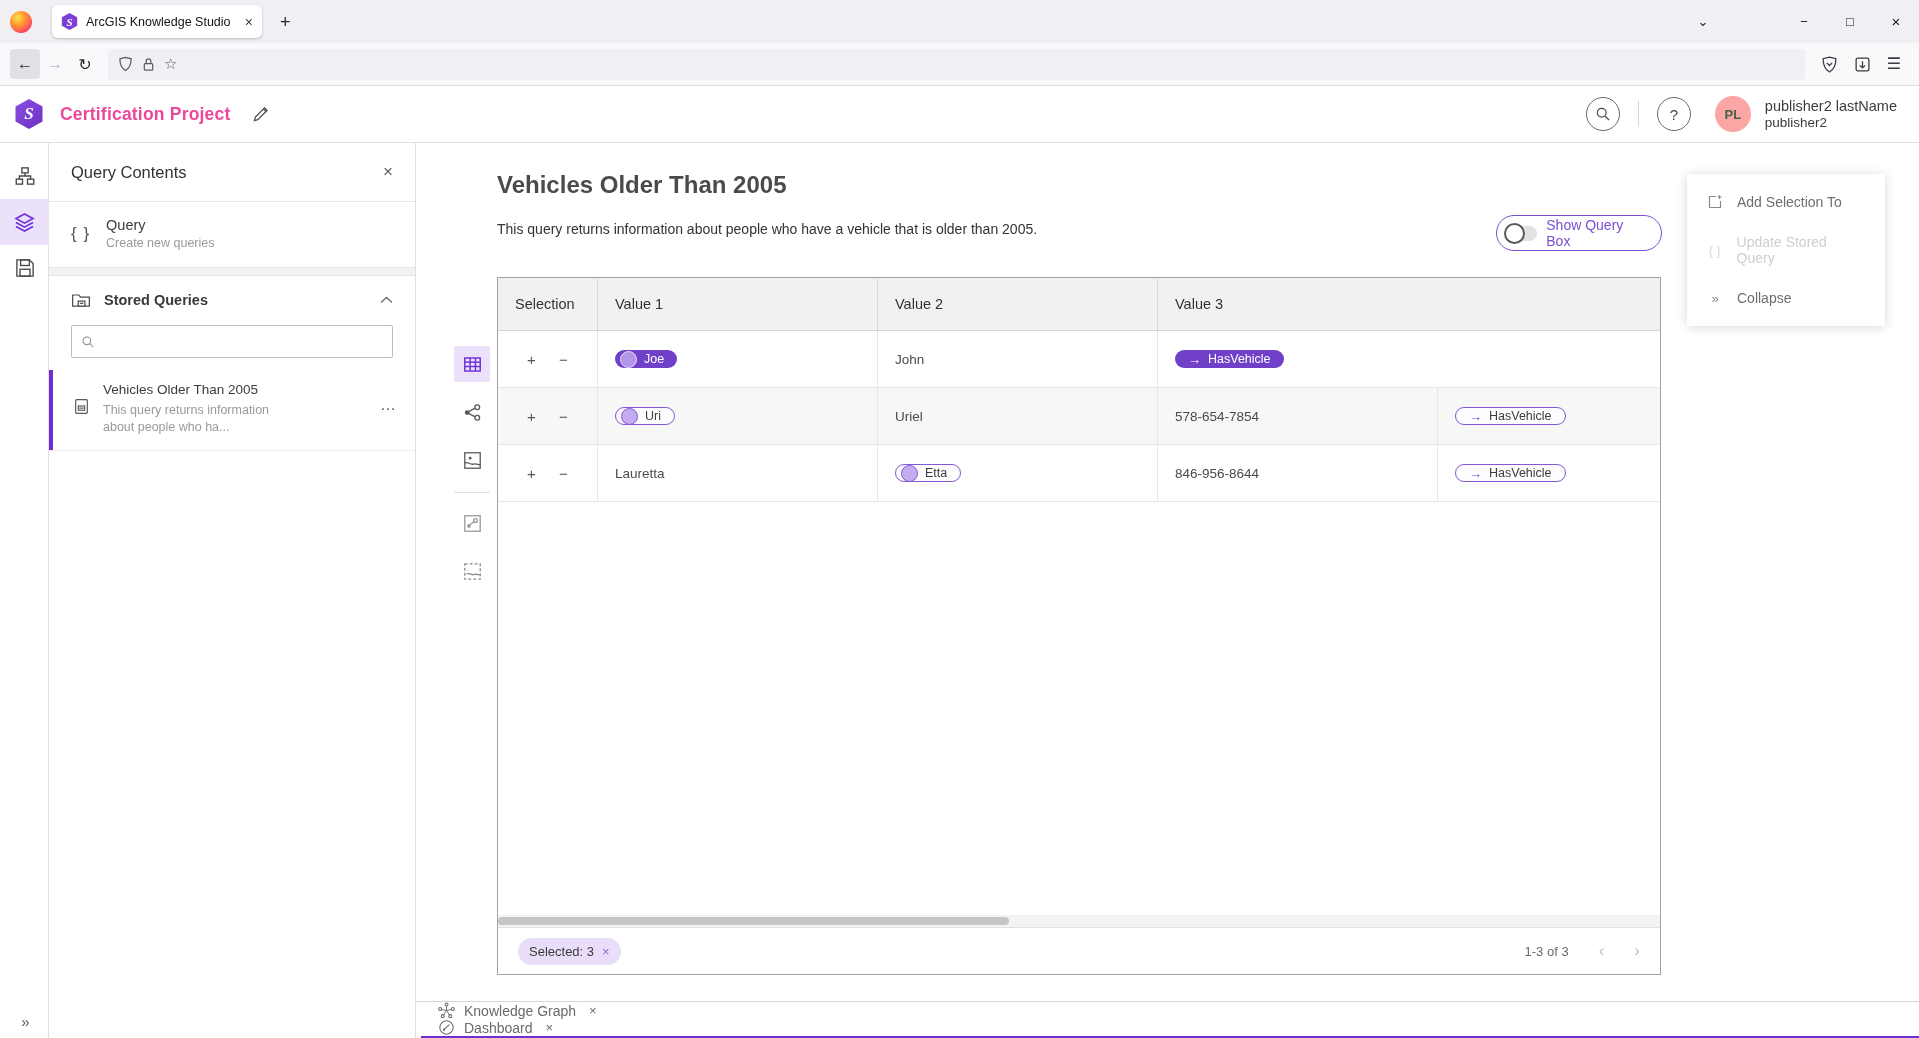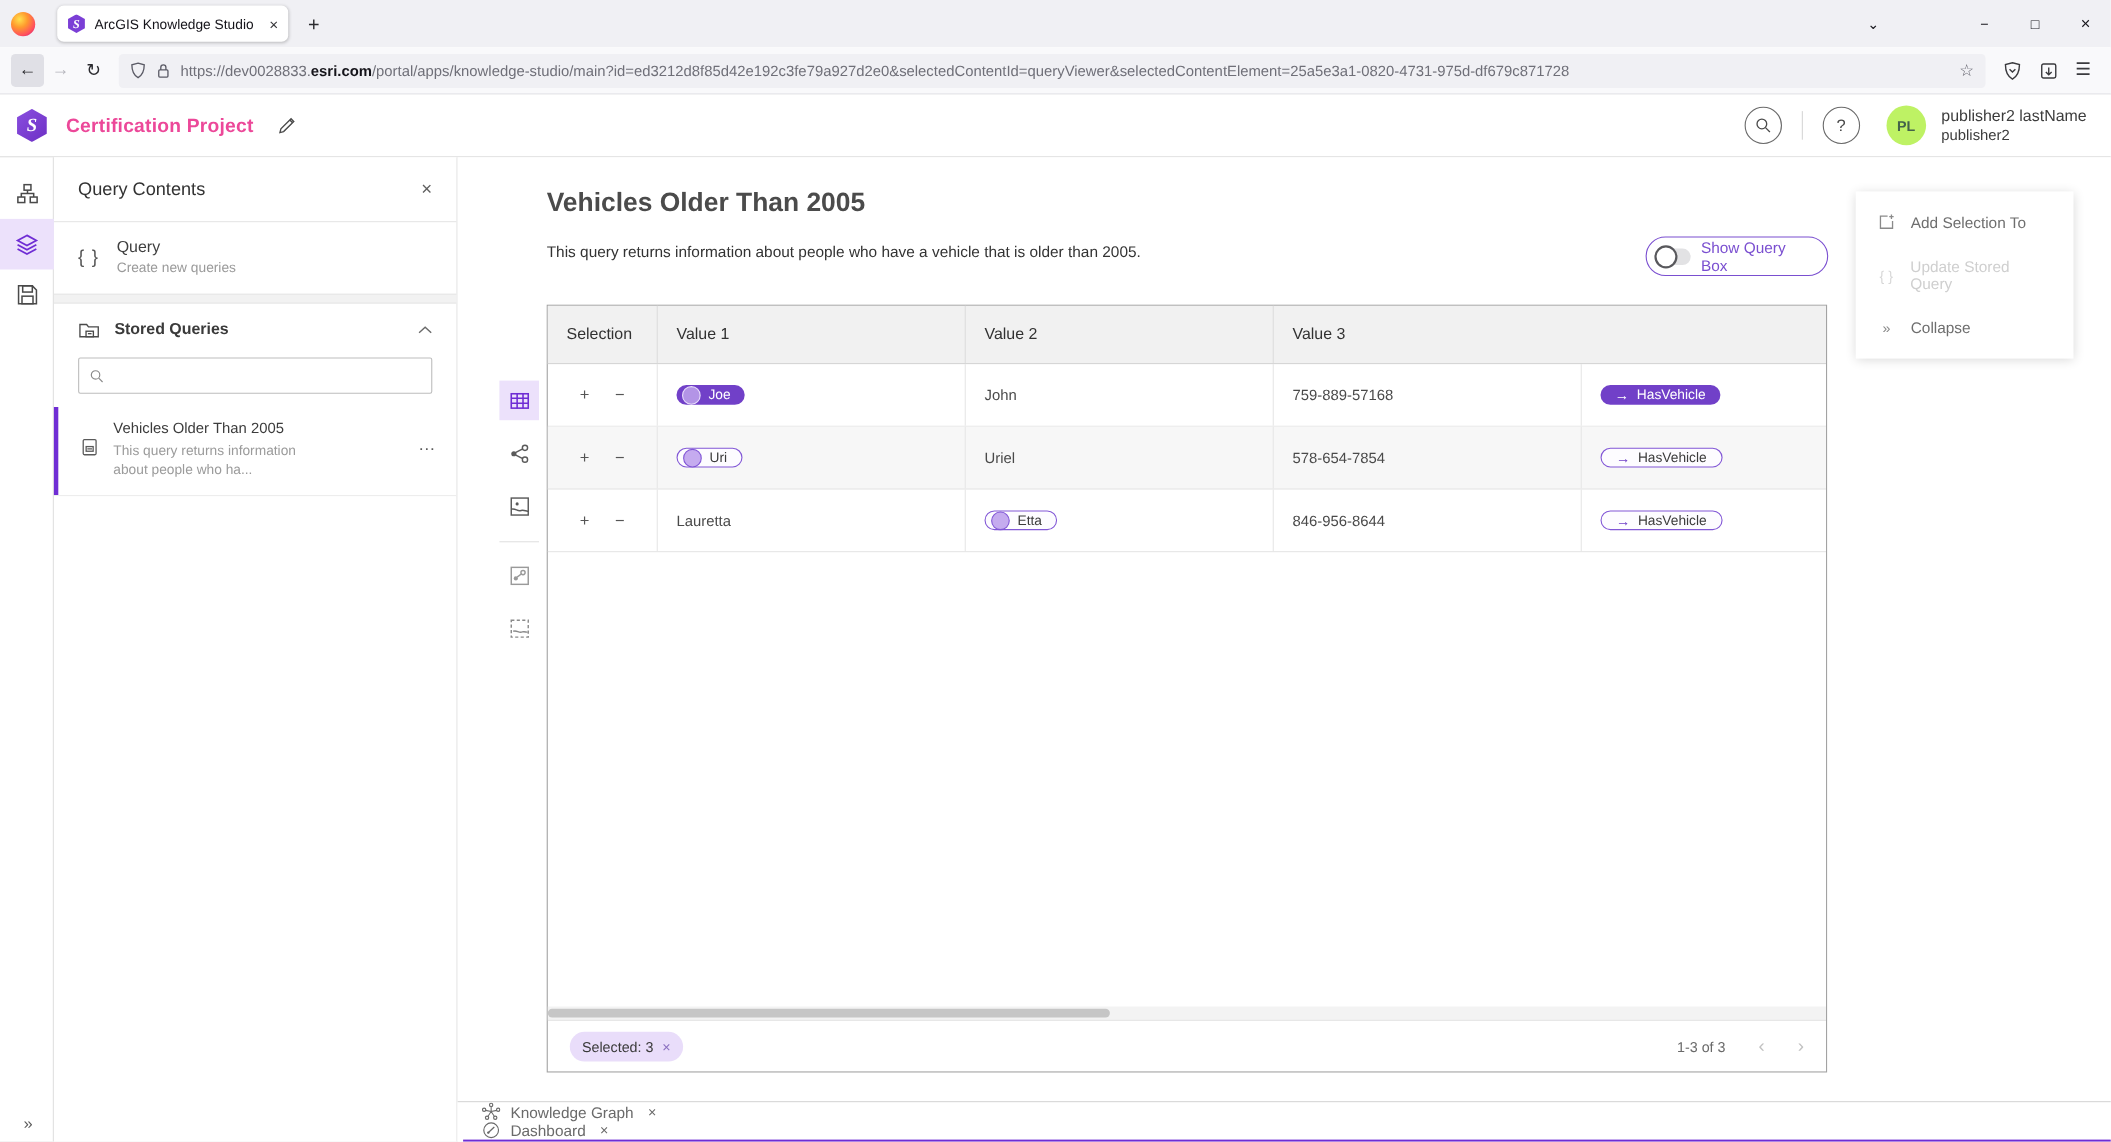--- a/index.html
+++ b/index.html
@@ -44,21 +44,21 @@
   .app-logo { width:30px; height:30px; background:linear-gradient(135deg,#8a4fe0,#6d2fc4); 
               clip-path:polygon(50% 0,95% 25%,95% 75%,50% 100%,5% 75%,5% 25%);
               display:flex; align-items:center; justify-content:center;
               color:#fff; font:italic bold 17px "Liberation Serif", serif; }
   .project-title { font-size:17.5px; font-weight:bold; color:#ec4899; margin-left:16px; letter-spacing:.2px; }
   .edit-pencil { margin-left:22px; display:flex; }
   .hdr-right { margin-left:auto; display:flex; align-items:center; }
   .circle-btn { width:34px; height:34px; border:1px solid #6a6a6a; border-radius:50%;
                 display:flex; align-items:center; justify-content:center; color:#4a4a4a; font-size:15px; }
   .hdr-div { width:1px; height:26px; background:#d6d6d6; margin:0 18px; }
-  .avatar { width:36px; height:36px; border-radius:50%; background:#bef264; color:#44624a;
+  .avatar { width:36px; height:36px; border-radius:50%; background:#fca5a5; color:#44624a;
             display:flex; align-items:center; justify-content:center; font-size:13px; font-weight:bold; margin:0 14px 0 24px; }
   .user-block { line-height:1.25; padding-right:6px; }
   .user-name { font-size:14.5px; color:#3c3c3c; }
   .user-role { font-size:13.5px; color:#3c3c3c; }
 
   
   .app-body { display:flex; height:895px; }
 
   .rail { width:49px; border-right:1px solid #e0e0e0; position:relative; padding-top:10px; }
   .rail-item { width:49px; height:46px; display:flex; align-items:center; justify-content:center; }
@@ -187,21 +187,20 @@
     <div class="nav-btn fwd">→</div>
     <div class="nav-btn">↻</div>
     <div class="urlbar">
       <svg width="15" height="16" viewBox="0 0 16 16">
         <path d="M8 1 L14 2.5 C14 9 12.5 12.5 8 15 C3.5 12.5 2 9 2 2.5 Z" fill="none" stroke="#5b5b66" stroke-width="1.3"></path>
       </svg>
       <svg width="13" height="15" viewBox="0 0 14 16">
         <rect x="2.5" y="7" width="9" height="7" rx="1" fill="none" stroke="#5b5b66" stroke-width="1.3"></rect>
         <path d="M4.5 7 V4.5 a2.5 2.5 0 0 1 5 0 V7" fill="none" stroke="#5b5b66" stroke-width="1.3"></path>
       </svg>
-      <span class="url-text"><span>https://dev0028833.</span><b>esri.com</b><span>/portal/apps/knowledge-studio/main?id=ed3212d8f85d42e192c3fe79a927d2e0&amp;selectedContentId=queryViewer&amp;selectedContentElement=25a5e3a1-0820-4731-975d-df679c871728</span></span>
       <span class="url-star">☆</span>
     </div>
     <div class="tb-right">
       <svg width="17" height="17" viewBox="0 0 16 16">
         <path d="M8 1 L14 2.5 C14 9 12.5 12.5 8 15 C3.5 12.5 2 9 2 2.5 Z" fill="none" stroke="#3a3a3e" stroke-width="1.2"></path>
         <path d="M5.5 6.5 L8 9 L10.5 6.5" fill="none" stroke="#3a3a3e" stroke-width="1.2"></path>
       </svg>
       <svg width="17" height="17" viewBox="0 0 16 16">
         <rect x="2" y="2" width="12" height="12" rx="1.5" fill="none" stroke="#3a3a3e" stroke-width="1.2"></rect>
         <path d="M8 5 V11 M5.5 8.8 L8 11.2 L10.5 8.8" fill="none" stroke="#3a3a3e" stroke-width="1.2"></path>
@@ -377,21 +376,20 @@
             <span class="sel-btn">+</span>
             <span class="sel-btn">−</span>
           </div>
           <div class="td c1">
               <span class="pill filled entity-pill">
                 <span class="dot"></span>
                 <span>Joe</span>
               </span>
             </div>
           <div class="td c2">John</div>
-          <div class="td c3">759-889-57168</div>
           <div class="td c4">
               <span class="pill filled rel-pill">
                 <span class="arrow">→</span>
                 <span>HasVehicle</span>
               </span>
             </div>
         </div>
 
         <div class="trow alt">
           <div class="td sel c0">

